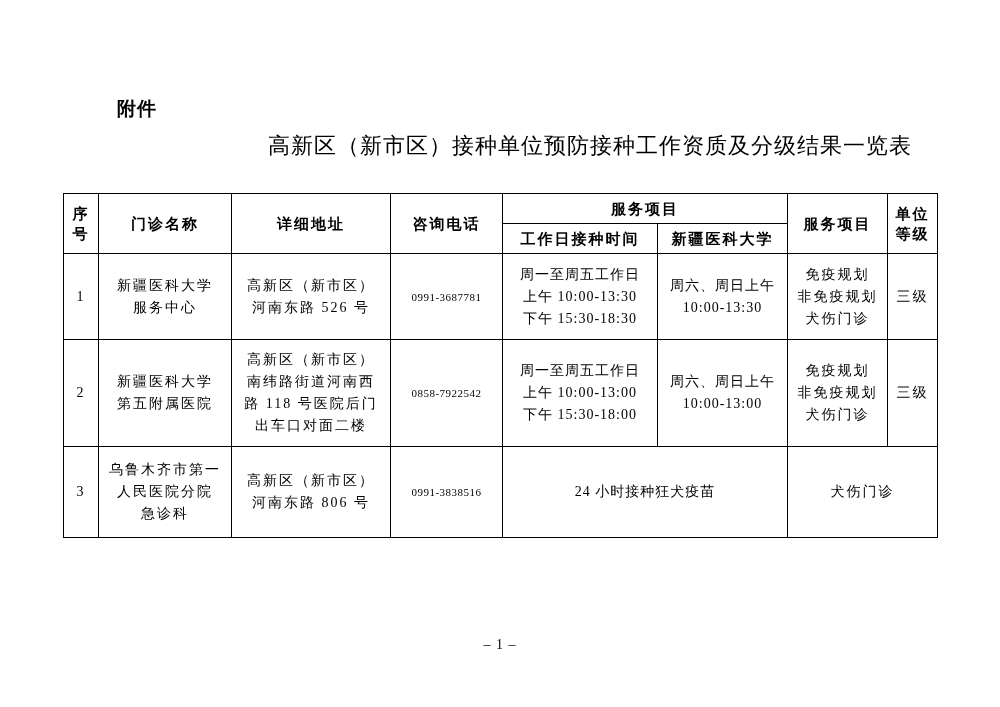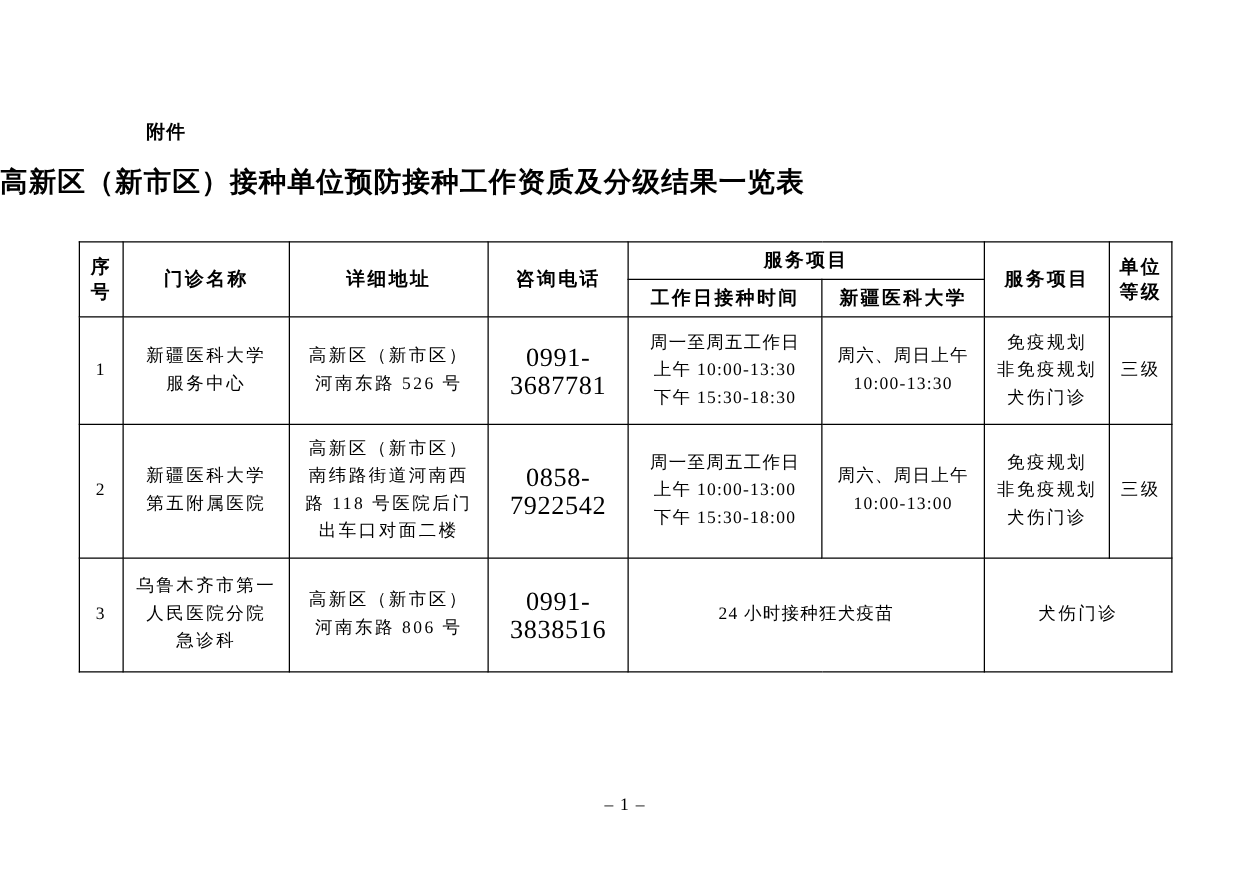--- a/index.html
+++ b/index.html
@@ -14,32 +14,32 @@
     font-family: "Liberation Serif", "DejaVu Serif", serif;
     color: #000;
     overflow: hidden;
   }
   .attachment {
     position: absolute;
     left: 117px;
     top: 96px;
     font-family: "Liberation Sans", "DejaVu Sans", sans-serif;
     font-weight: bold;
-    font-size: 15px;
+    font-size: 19px;
     letter-spacing: 1px;
   }
   .title {
     position: absolute;
     left: 0;
     top: 131px;
     width: 912px;
     margin: 0;
-    text-align: left;
+    text-align: right;
     font-family: "Liberation Serif", "DejaVu Serif", serif;
-    font-weight: bold;
+    font-weight: normal;
     font-size: 22px;
     letter-spacing: 1px;
     white-space: nowrap;
   }
   table.units {
     position: absolute;
     left: 63px;
     top: 193px;
     width: 874px;
     border-collapse: collapse;
@@ -60,21 +60,21 @@
     letter-spacing: 2px;
     line-height: 20px;
   }
   table.units td {
     font-family: "Liberation Serif", "DejaVu Serif", serif;
     font-size: 14px;
     letter-spacing: 2px;
     line-height: 22px;
   }
   table.units td.num {
-    font-size: 21px;
+    font-size: 11px;
     letter-spacing: 0.5px;
   }
   table.units td.time {
     letter-spacing: 1px;
   }
   tr.hrow1 { height: 30px; }
   tr.hrow2 { height: 30px; }
   tr.row1  { height: 86px; }
   tr.row2  { height: 107px; }
   tr.row3  { height: 91px; }

